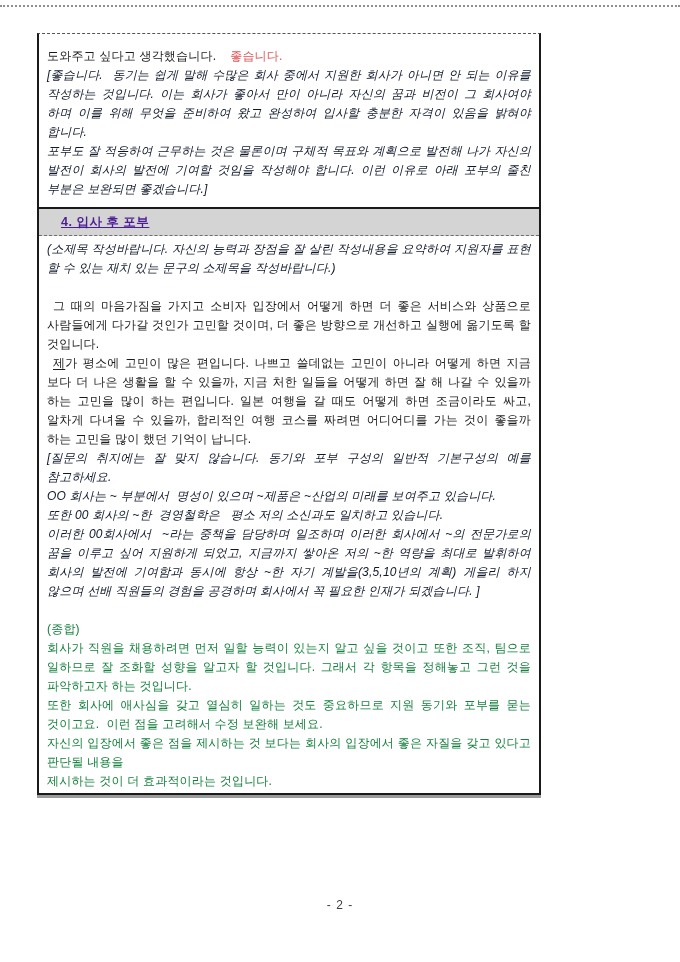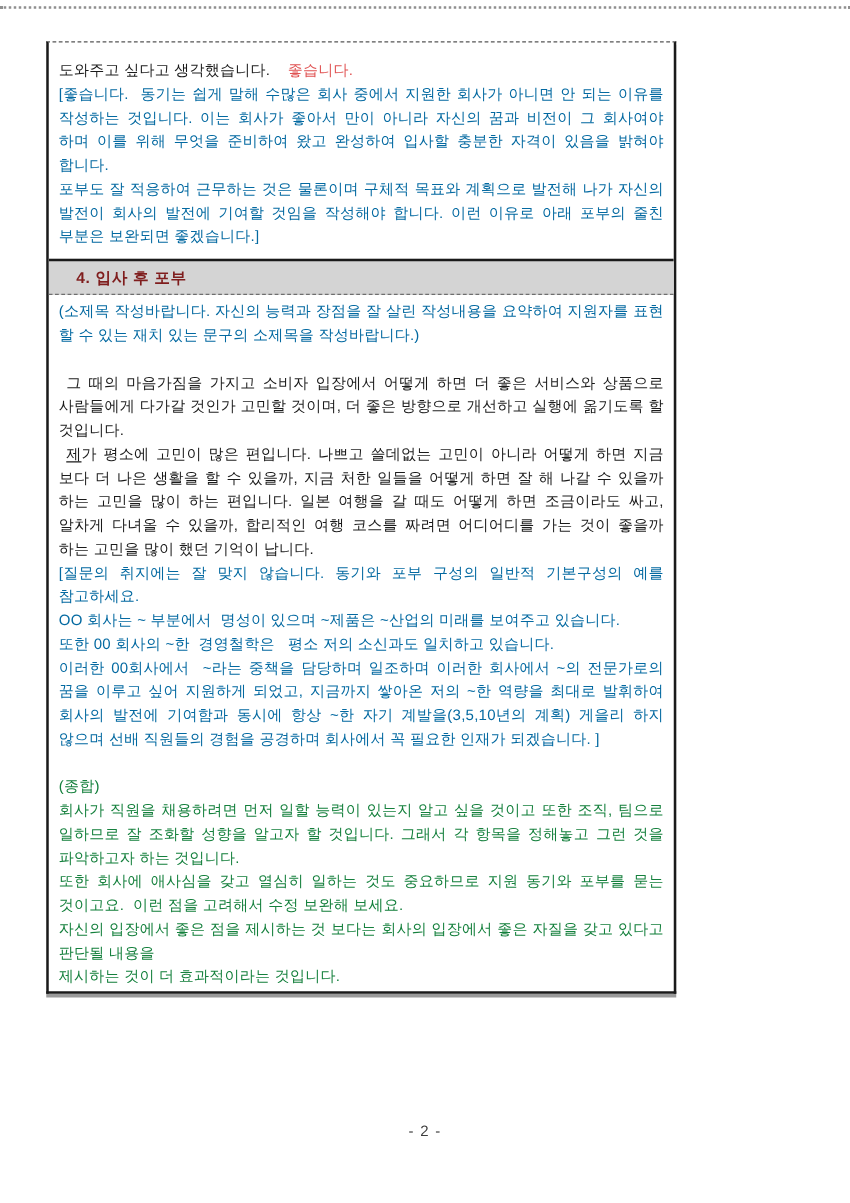--- a/index.html
+++ b/index.html
@@ -18,30 +18,30 @@
     border:2px solid #1a1a1a;border-top:1px dashed #555;
     box-shadow:0 3px 0 #9a9a9a;
     padding-top:13px;
   }
   .block{
     margin:0;padding:0 8px;
     font-size:12px;line-height:19px;letter-spacing:0.2px;
     text-align:justify;white-space:pre-wrap;word-break:keep-all;
     color:#1a1a1a;
   }
-  .red{color:#0369a1;}
+  .red{color:#0f172a;font-style:italic;}
   .red-bright{color:#e05353;}
   .blue{color:#15803d;}
   .indent{text-indent:6px;}
   .gap19{height:19px;}
   .section-bar{
     margin:8px 0 4px 0;background:#d4d4d4;
     border-top:2px solid #1a1a1a;border-bottom:1px dashed #6e6e6e;
     padding:4px 8px 3px 22px;line-height:19px;
-    font-size:12.5px;font-weight:bold;color:#7f1d1d;letter-spacing:0.5px;
+    font-size:12.5px;font-weight:bold;color:#4c1d95;letter-spacing:0.5px;text-decoration:underline;
   }
   .inline-note{margin-left:14px;}
   .u{text-decoration:underline;text-underline-offset:2px;}
   .page-footer{
     position:absolute;top:898px;left:0;width:680px;
     text-align:center;font-size:12px;color:#3d3d3d;letter-spacing:1px;
   }
 </style>
 </head>
 <body>

